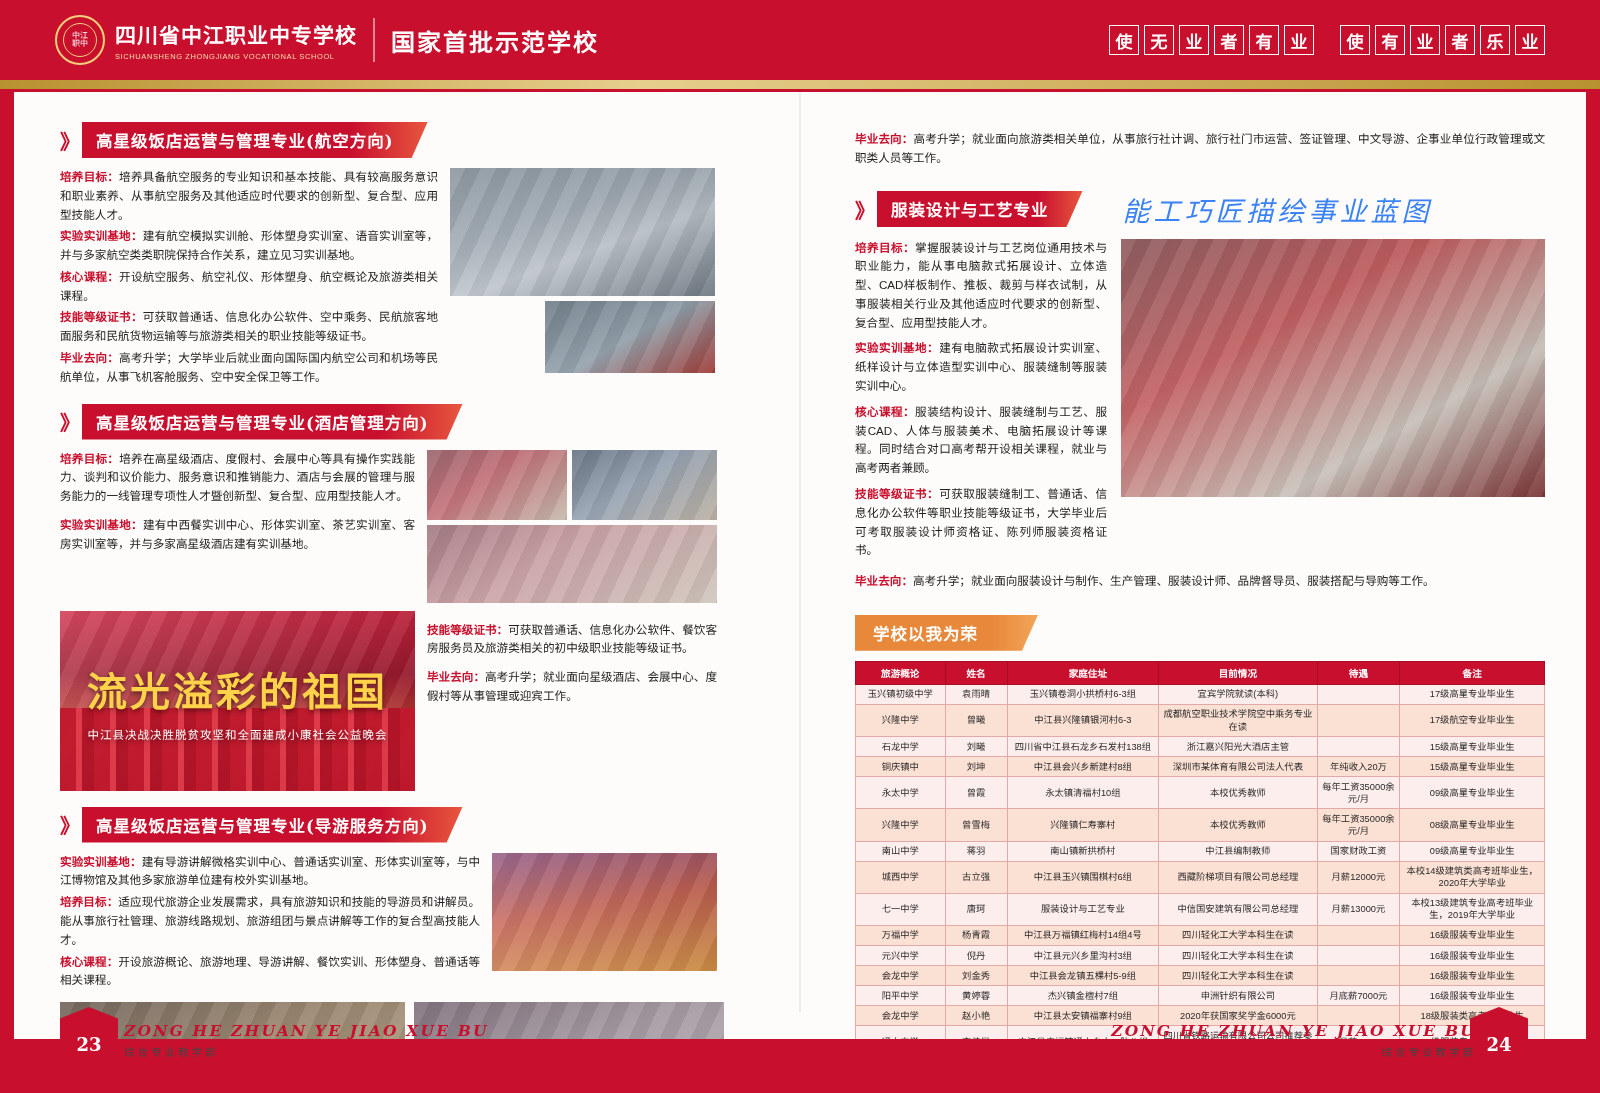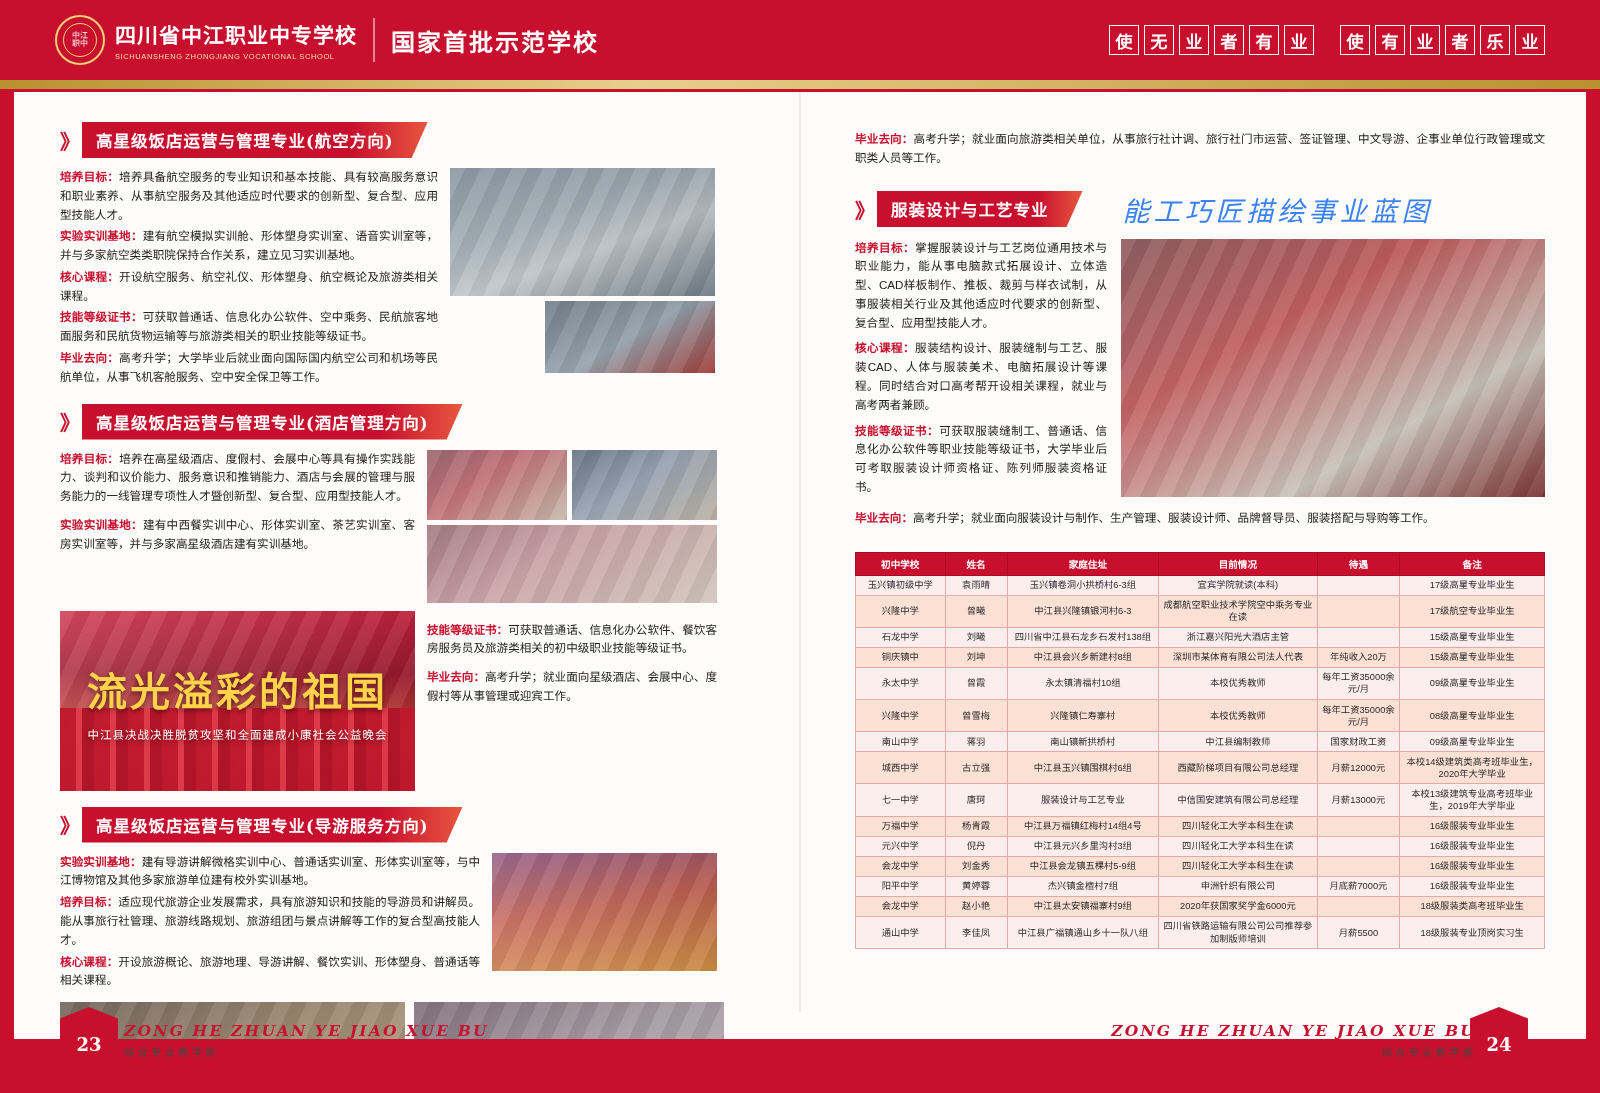--- a/index.html
+++ b/index.html
@@ -314,40 +314,46 @@
           <span class="chev">》</span>
           <span class="sec-banner">服装设计与工艺专业</span>
           <span class="callig" style="margin-left:40px;">能工巧匠描绘事业蓝图</span>
         </div>
         <div style="display:flex; gap:14px; margin-top:4px;">
           <div style="width:252px;">
             <p class="para">
               <span class="lbl">培养目标：</span><span>掌握服装设计与工艺岗位通用技术与职业能力，能从事电脑款式拓展设计、立体造型、CAD样板制作、推板、裁剪与样衣试制，从事服装相关行业及其他适应时代要求的创新型、复合型、应用型技能人才。</span>
             </p>
             <p class="para" style="margin-top:7px;">
+              <span class="lbl">实验实训基地：</span><span>建有电脑款式拓展设计实训室、纸样设计与立体造型实训中心、服装缝制等服装实训中心。</span>
+            </p>
+            <p class="para" style="margin-top:7px;">
               <span class="lbl">核心课程：</span><span>服装结构设计、服装缝制与工艺、服装CAD、人体与服装美术、电脑拓展设计等课程。同时结合对口高考帮开设相关课程，就业与高考两者兼顾。</span>
             </p>
             <p class="para" style="margin-top:7px;">
               <span class="lbl">技能等级证书：</span><span>可获取服装缝制工、普通话、信息化办公软件等职业技能等级证书，大学毕业后可考取服装设计师资格证、陈列师服装资格证书。</span>
             </p>
           </div>
           <div style="width:424px;">
             <div class="photo ph-sew" style="height:258px;"></div>
           </div>
         </div>
         <p class="para" style="margin-top:9px;">
           <span class="lbl">毕业去向：</span><span>高考升学；就业面向服装设计与制作、生产管理、服装设计师、品牌督导员、服装搭配与导购等工作。</span>
         </p>
       </div>
 
       <div style="margin-top:24px;">
+        <div class="sec-head">
+          <span class="sec-banner orange" style="padding-left:18px; padding-right:60px;">学校以我为荣</span>
+        </div>
         <table class="honor">
           <thead>
             <tr>
-              <th style="width:13%;">初中学校</th>
+              <th style="width:13%;">旅游概论</th>
               <th style="width:9%;">姓名</th>
               <th style="width:22%;padding-left:12px;">家庭住址</th>
               <th style="width:23%;">目前情况</th>
               <th style="width:12%;">待遇</th>
               <th style="width:21%;">备注</th>
             </tr>
           </thead>
           <tbody>
               <tr>
                 <td>玉兴镇初级中学</td>

